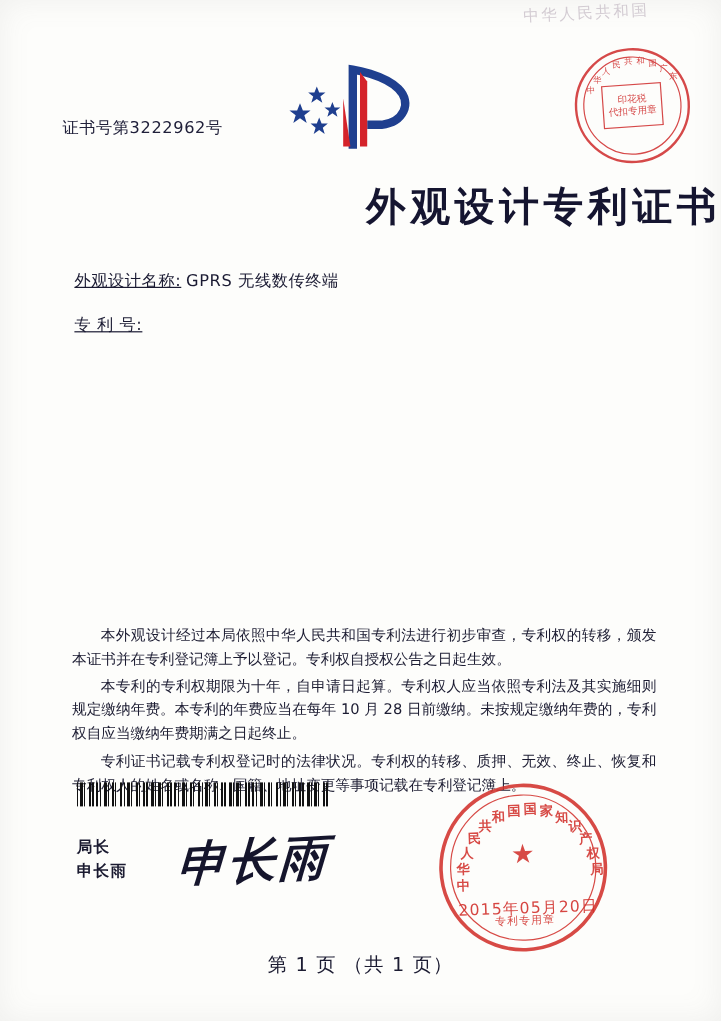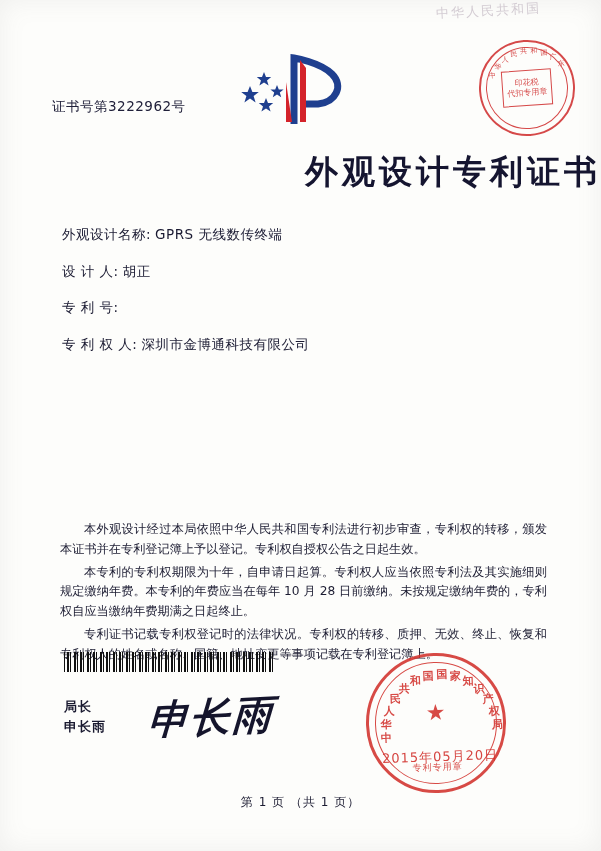--- a/index.html
+++ b/index.html
@@ -135,20 +135,21 @@
   }
   .field-row {
     display: flex;
     align-items: baseline;
     margin-bottom: 23px;
     white-space: nowrap;
   }
   .field-label {
     flex: 0 0 auto;
     letter-spacing: 0.5px;
+    text-decoration: underline;
   }
   .field-value {
     margin-left: 4px;
     letter-spacing: 0.5px;
   }
 
   .paragraphs {
     position: absolute;
     left: 60px;
     top: 520px;
@@ -256,21 +257,21 @@
     letter-spacing: 1px;
     transform: rotate(-2deg);
     opacity: .9;
   }
 
   .footer {
     position: absolute;
     left: 0; right: 0;
     top: 794px;
     text-align: center;
-    font-size: 12px;
+    font-size: 16px;
     color: #1c1c32;
     letter-spacing: 1px;
   }
 </style>
 </head>
 <body>
 
 <div class="page">
 
   <div class="cert-no">证书号第3222962号</div>
@@ -312,29 +313,21 @@
   </div>
 
   <div class="title">外观设计专利证书</div>
 
   <div class="fields">
     <div class="field-row">
       <span class="field-label">外观设计名称:</span>
       <span class="field-value">GPRS 无线数传终端</span>
     </div>
     <div class="field-row">
-      <span class="field-label">设  计  人:</span>
-      <span class="field-value">胡正</span>
-    </div>
-    <div class="field-row">
       <span class="field-label">专  利  号:</span>
-    </div>
-    <div class="field-row">
-      <span class="field-label">专  利  权  人:</span>
-      <span class="field-value">深圳市金博通科技有限公司</span>
     </div>
   </div>
 
   <div class="paragraphs">
     <p>本外观设计经过本局依照中华人民共和国专利法进行初步审查，专利权的转移，颁发本证书并在专利登记簿上予以登记。专利权自授权公告之日起生效。</p>
     <p>本专利的专利权期限为十年，自申请日起算。专利权人应当依照专利法及其实施细则规定缴纳年费。本专利的年费应当在每年 10 月 28 日前缴纳。未按规定缴纳年费的，专利权自应当缴纳年费期满之日起终止。</p>
     <p>专利证书记载专利权登记时的法律状况。专利权的转移、质押、无效、终止、恢复和专利权人的姓名或名称、国籍、地址变更等事项记载在专利登记簿上。</p>
   </div>
 
   <div class="barcode"></div>

